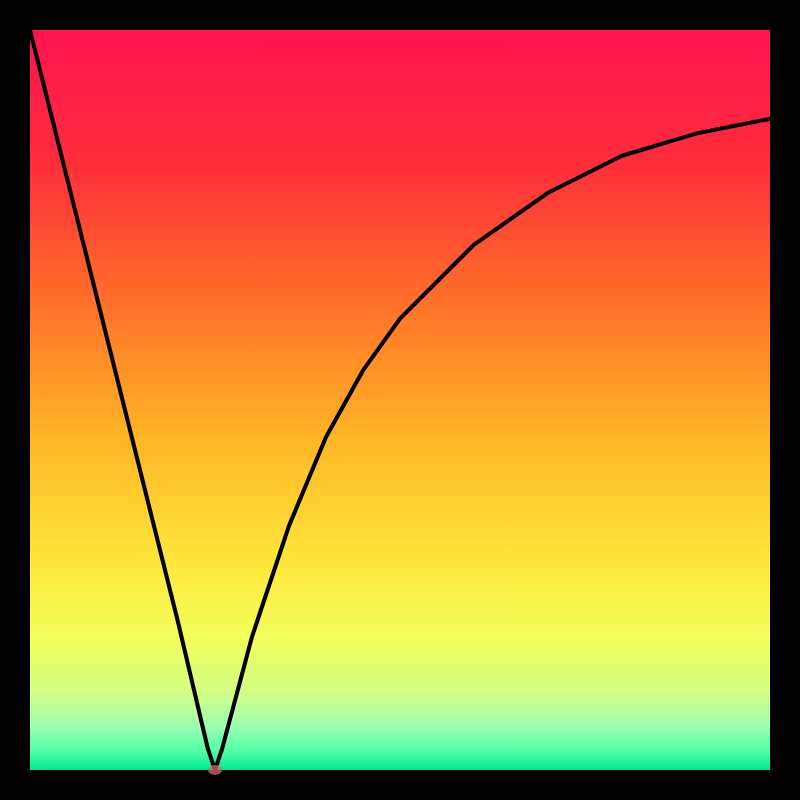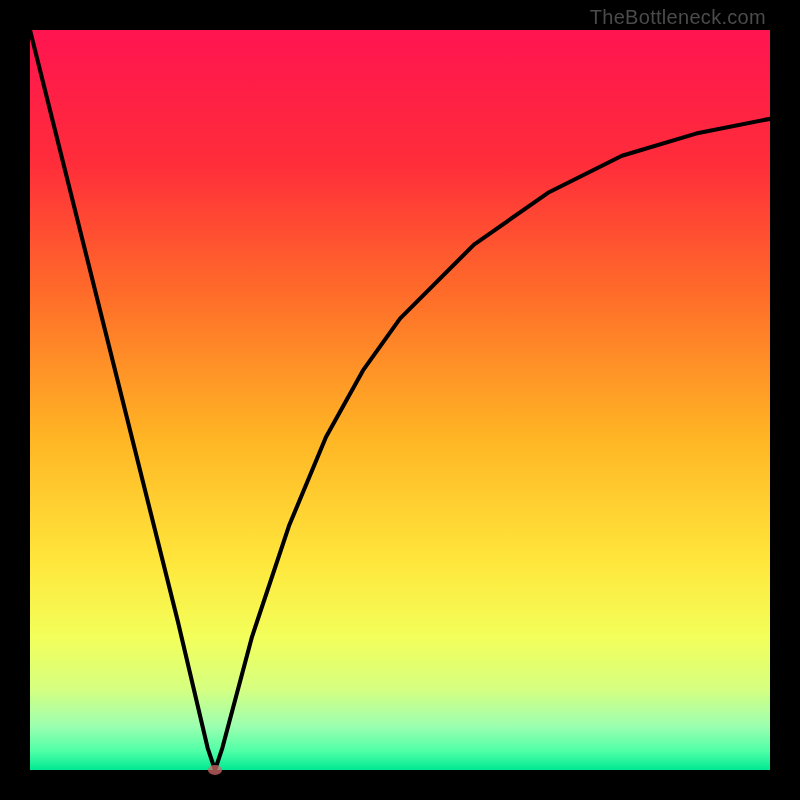--- a/index.html
+++ b/index.html
@@ -48,21 +48,20 @@
     background: #d06868;
     opacity: 0.75;
     transform: translate(-50%, -50%);
   }
 </style>
 </head>
 <body>
 
 <div class="frame">
 
-  <div class="attribution">TheBottleneck.com</div>
 
   <div class="plot-area">
 
     <svg class="gradient-bg" viewBox="0 0 100 100" preserveAspectRatio="none">
       <defs>
         <linearGradient id="bg-grad" x1="0" y1="0" x2="0" y2="1">
             <stop offset="0.00%" stop-color="#ff1450"></stop>
             <stop offset="18.00%" stop-color="#ff2d3a"></stop>
             <stop offset="35.00%" stop-color="#ff6a2a"></stop>
             <stop offset="55.00%" stop-color="#ffb524"></stop>

